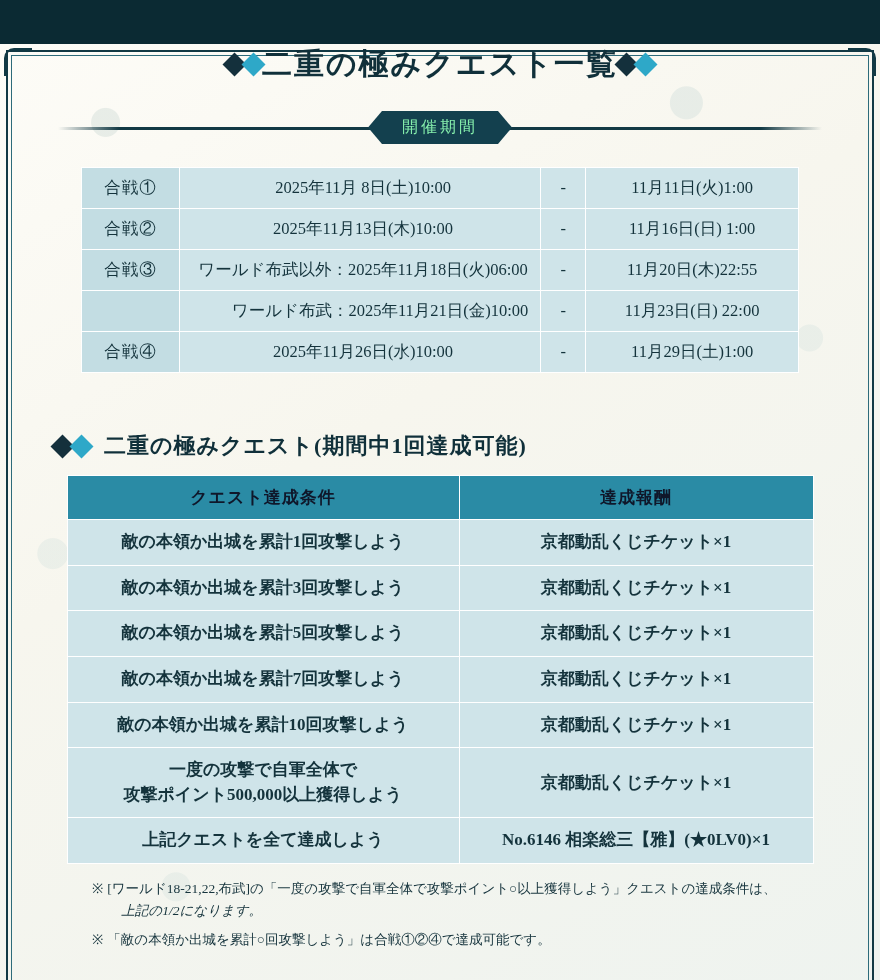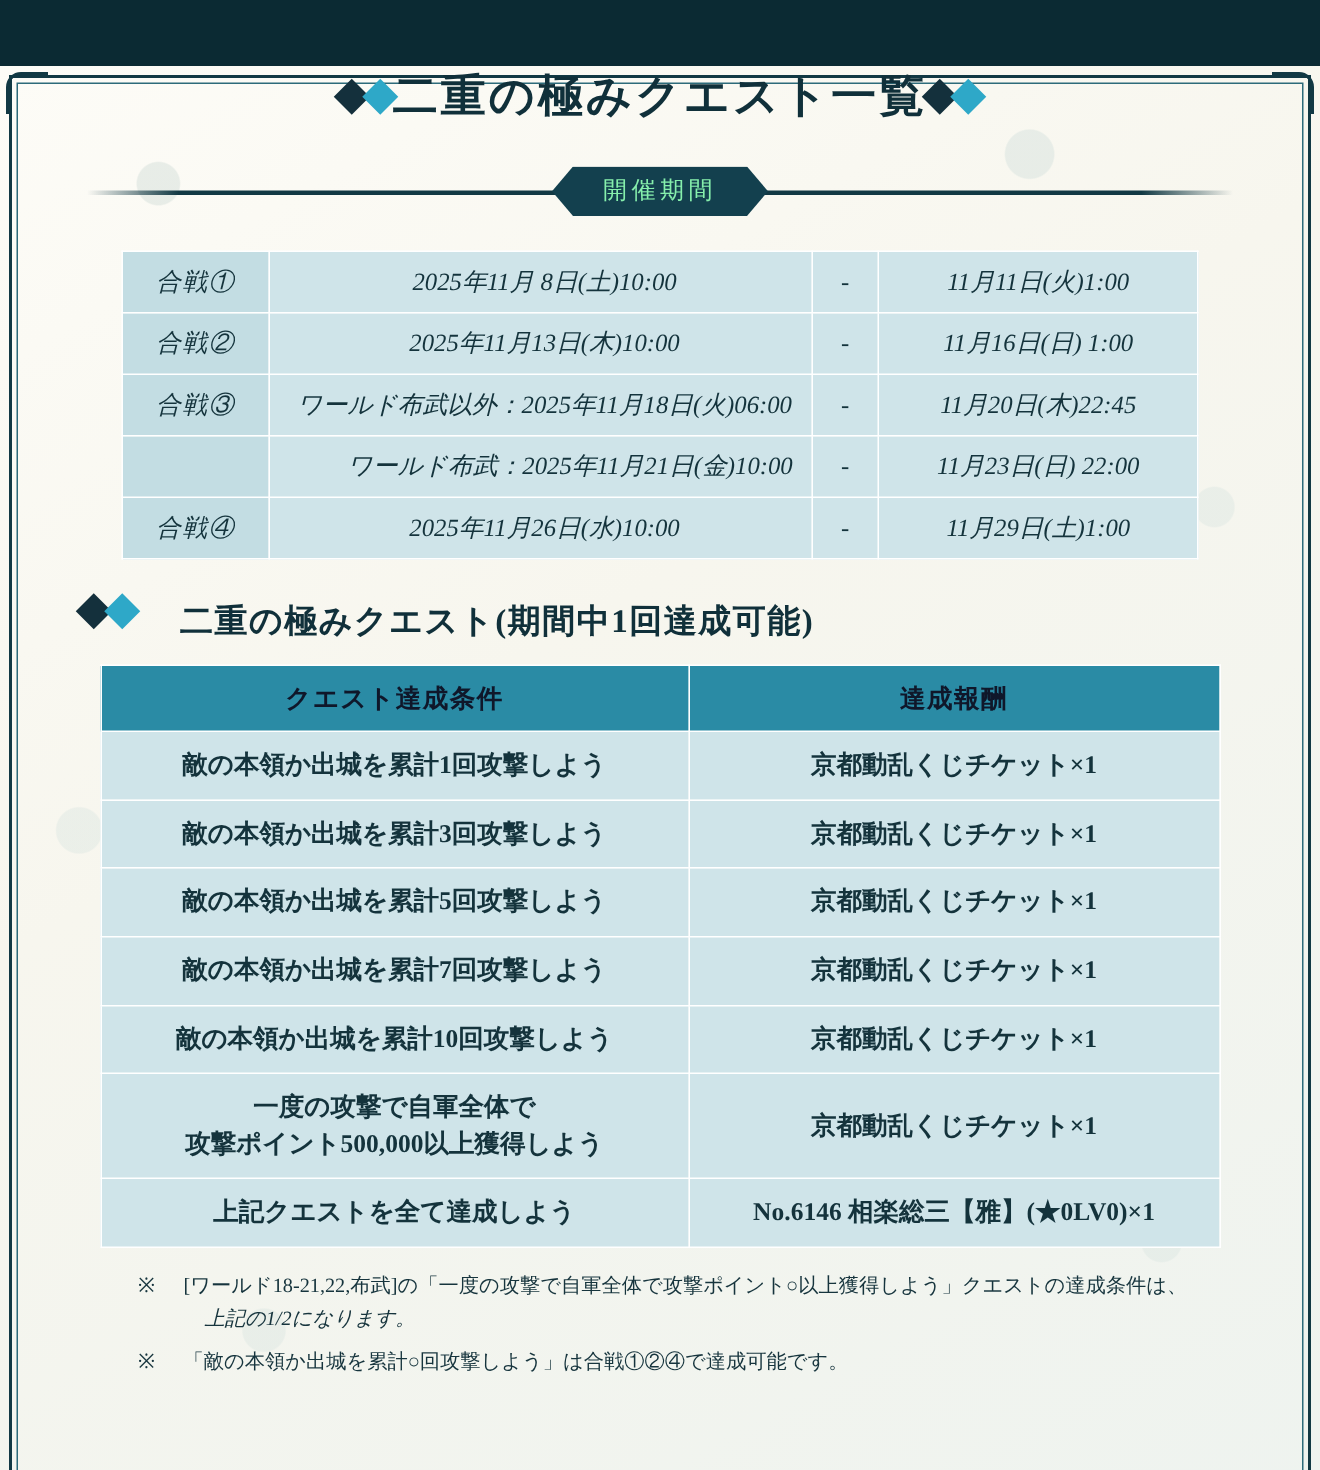--- a/index.html
+++ b/index.html
@@ -133,21 +133,20 @@
     margin-left: auto;
     margin-right: auto;
     font-size: 16.5px;
     color: #14333c;
   }
   .schedule td {
     border: 1px solid #ffffff;
     padding: 9px 12px;
     background: #cfe4e9;
     vertical-align: middle;
-    font-style: italic;
   }
   .schedule td.label {
     width: 96px;
     text-align: center;
     background: #c3dde3;
     letter-spacing: 1px;
   }
   .schedule td.start {
     padding-left: 18px;
     text-align: center;
@@ -161,23 +160,23 @@
   }
   .schedule td.end {
     width: 210px;
     text-align: center;
     white-space: nowrap;
   }
 
   
   .section-head {
     display: flex;
-    align-items: flex-start;
-    gap: 30px;
-    margin-top: 26px;
+    align-items: center;
+    gap: 14px;
+    margin-top: 58px;
     margin-left: 16px;
   }
   .section-head .label {
     font-size: 22px;
     font-weight: bold;
     color: #10303a;
     letter-spacing: 1px;
   }
 
   
@@ -218,21 +217,21 @@
     font-size: 13.5px;
     color: #16343d;
     line-height: 1.65;
   }
   .note {
     display: flex;
     gap: 4px;
     margin-bottom: 6px;
   }
   .note .mark { flex: 0 0 auto; }
-  .note .body { flex: 1 1 auto; margin-left: 15px; }
+  .note .body { flex: 1 1 auto; }
   .note .body .second-line { display: block; padding-left: 14px; font-style: italic; }
 </style>
 </head>
 <body>
 
 <div class="page">
   <div class="frame-outer"></div>
   <div class="frame-inner"></div>
   <div class="corner tl"></div>
   <div class="corner tr"></div>
@@ -267,21 +266,21 @@
           <tr>
             <td class="label">合戦②</td>
             <td class="start">2025年11月13日(木)10:00</td>
             <td class="dash">-</td>
             <td class="end">11月16日(日) 1:00</td>
           </tr>
           <tr>
             <td class="label">合戦③</td>
             <td class="start">ワールド布武以外：2025年11月18日(火)06:00</td>
             <td class="dash">-</td>
-            <td class="end">11月20日(木)22:45</td>
+            <td class="end">11月20日(木)22:55</td>
           </tr>
           <tr>
             <td class="label"></td>
             <td class="start indent">ワールド布武：2025年11月21日(金)10:00</td>
             <td class="dash">-</td>
             <td class="end">11月23日(日) 22:00</td>
           </tr>
           <tr>
             <td class="label">合戦④</td>
             <td class="start">2025年11月26日(水)10:00</td>

